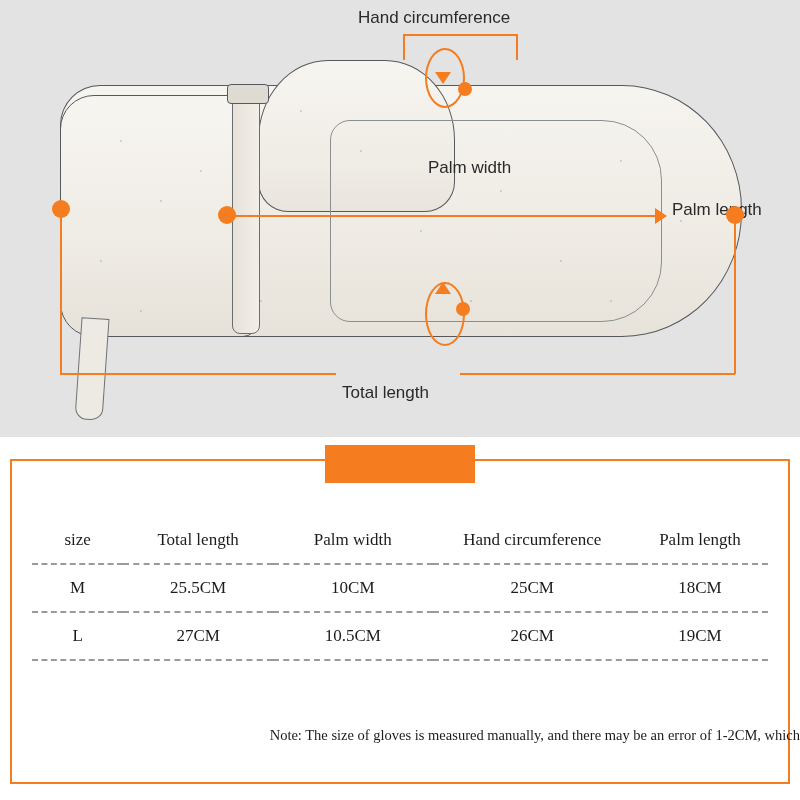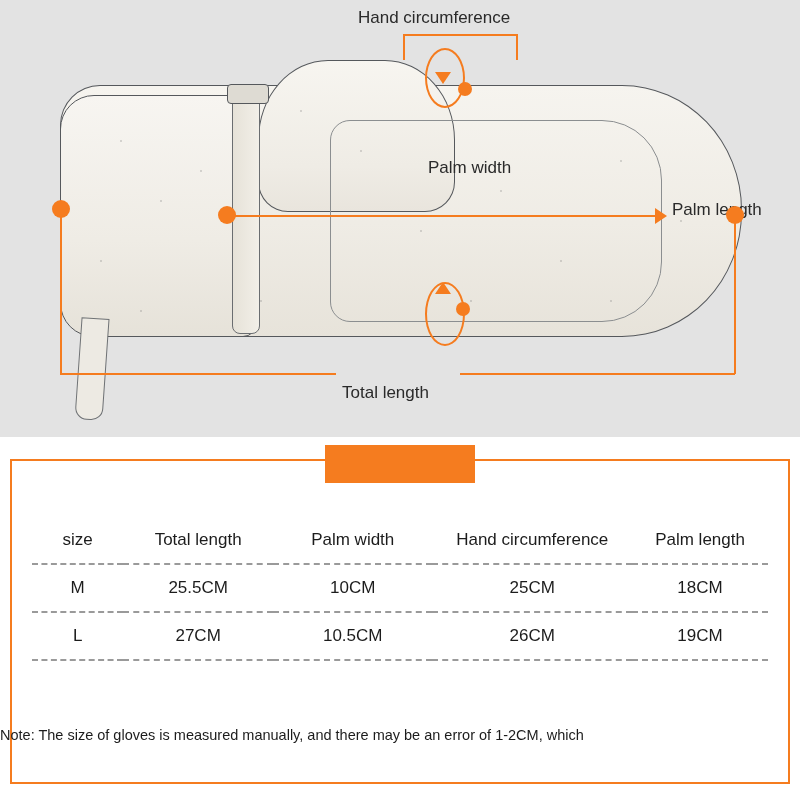--- a/index.html
+++ b/index.html
@@ -161,20 +161,21 @@
   }
 
   
   #table-panel {
     position: absolute;
     left: 0;
     top: 437px;
     width: 800px;
     height: 363px;
     background: #ffffff;
+    font-family: Liberation Serif, serif;
   }
   #table-frame {
     position: absolute;
     left: 10px;
     top: 22px;
     width: 780px;
     height: 325px;
     border: 2px solid #f57c1f;
     box-sizing: border-box;
   }
@@ -213,21 +214,21 @@
   .col-total { width: 150px; }
   .col-pwidth { width: 160px; }
   .col-circ { width: 200px; }
   .col-plength { width: 136px; }
 
   #table-note {
     position: absolute;
     left: 0;
     top: 290px;
     width: 100%;
-    text-align: left;
+    text-align: right;
     font-size: 14.5px;
     color: #1c1c1c;
   }
 </style>
 </head>
 <body>
 
 <div id="page">
 
   <div id="diagram">

